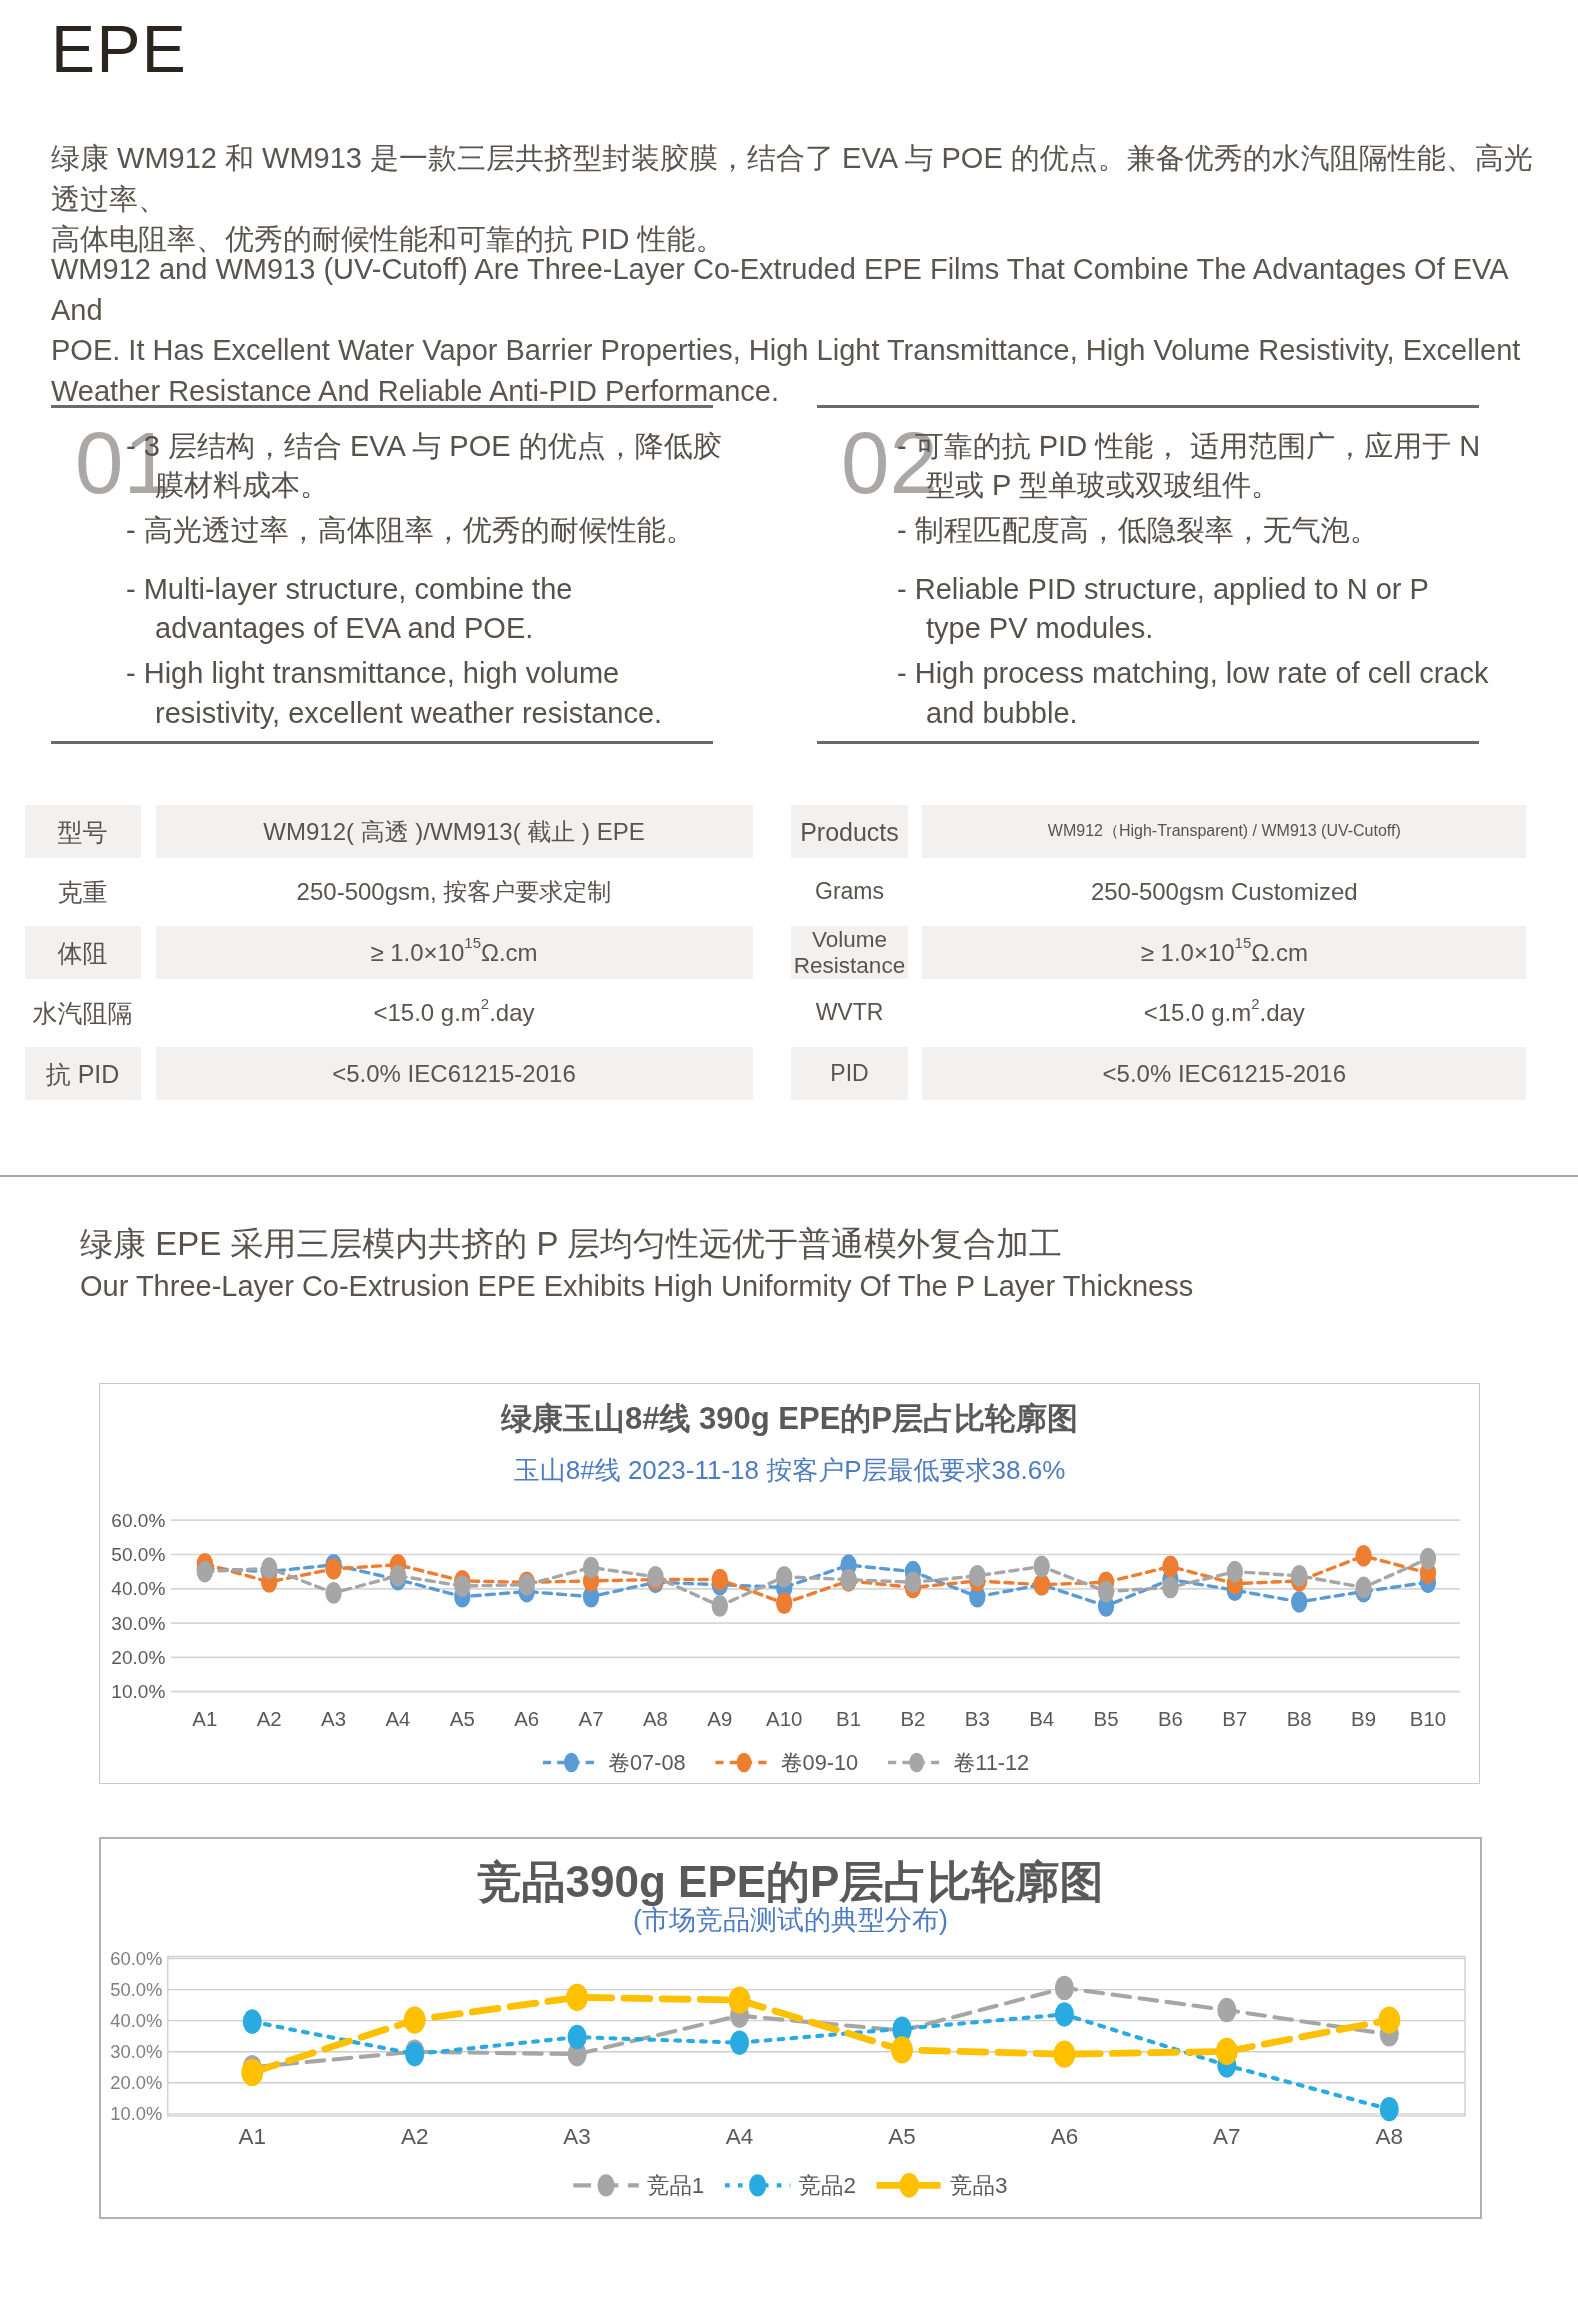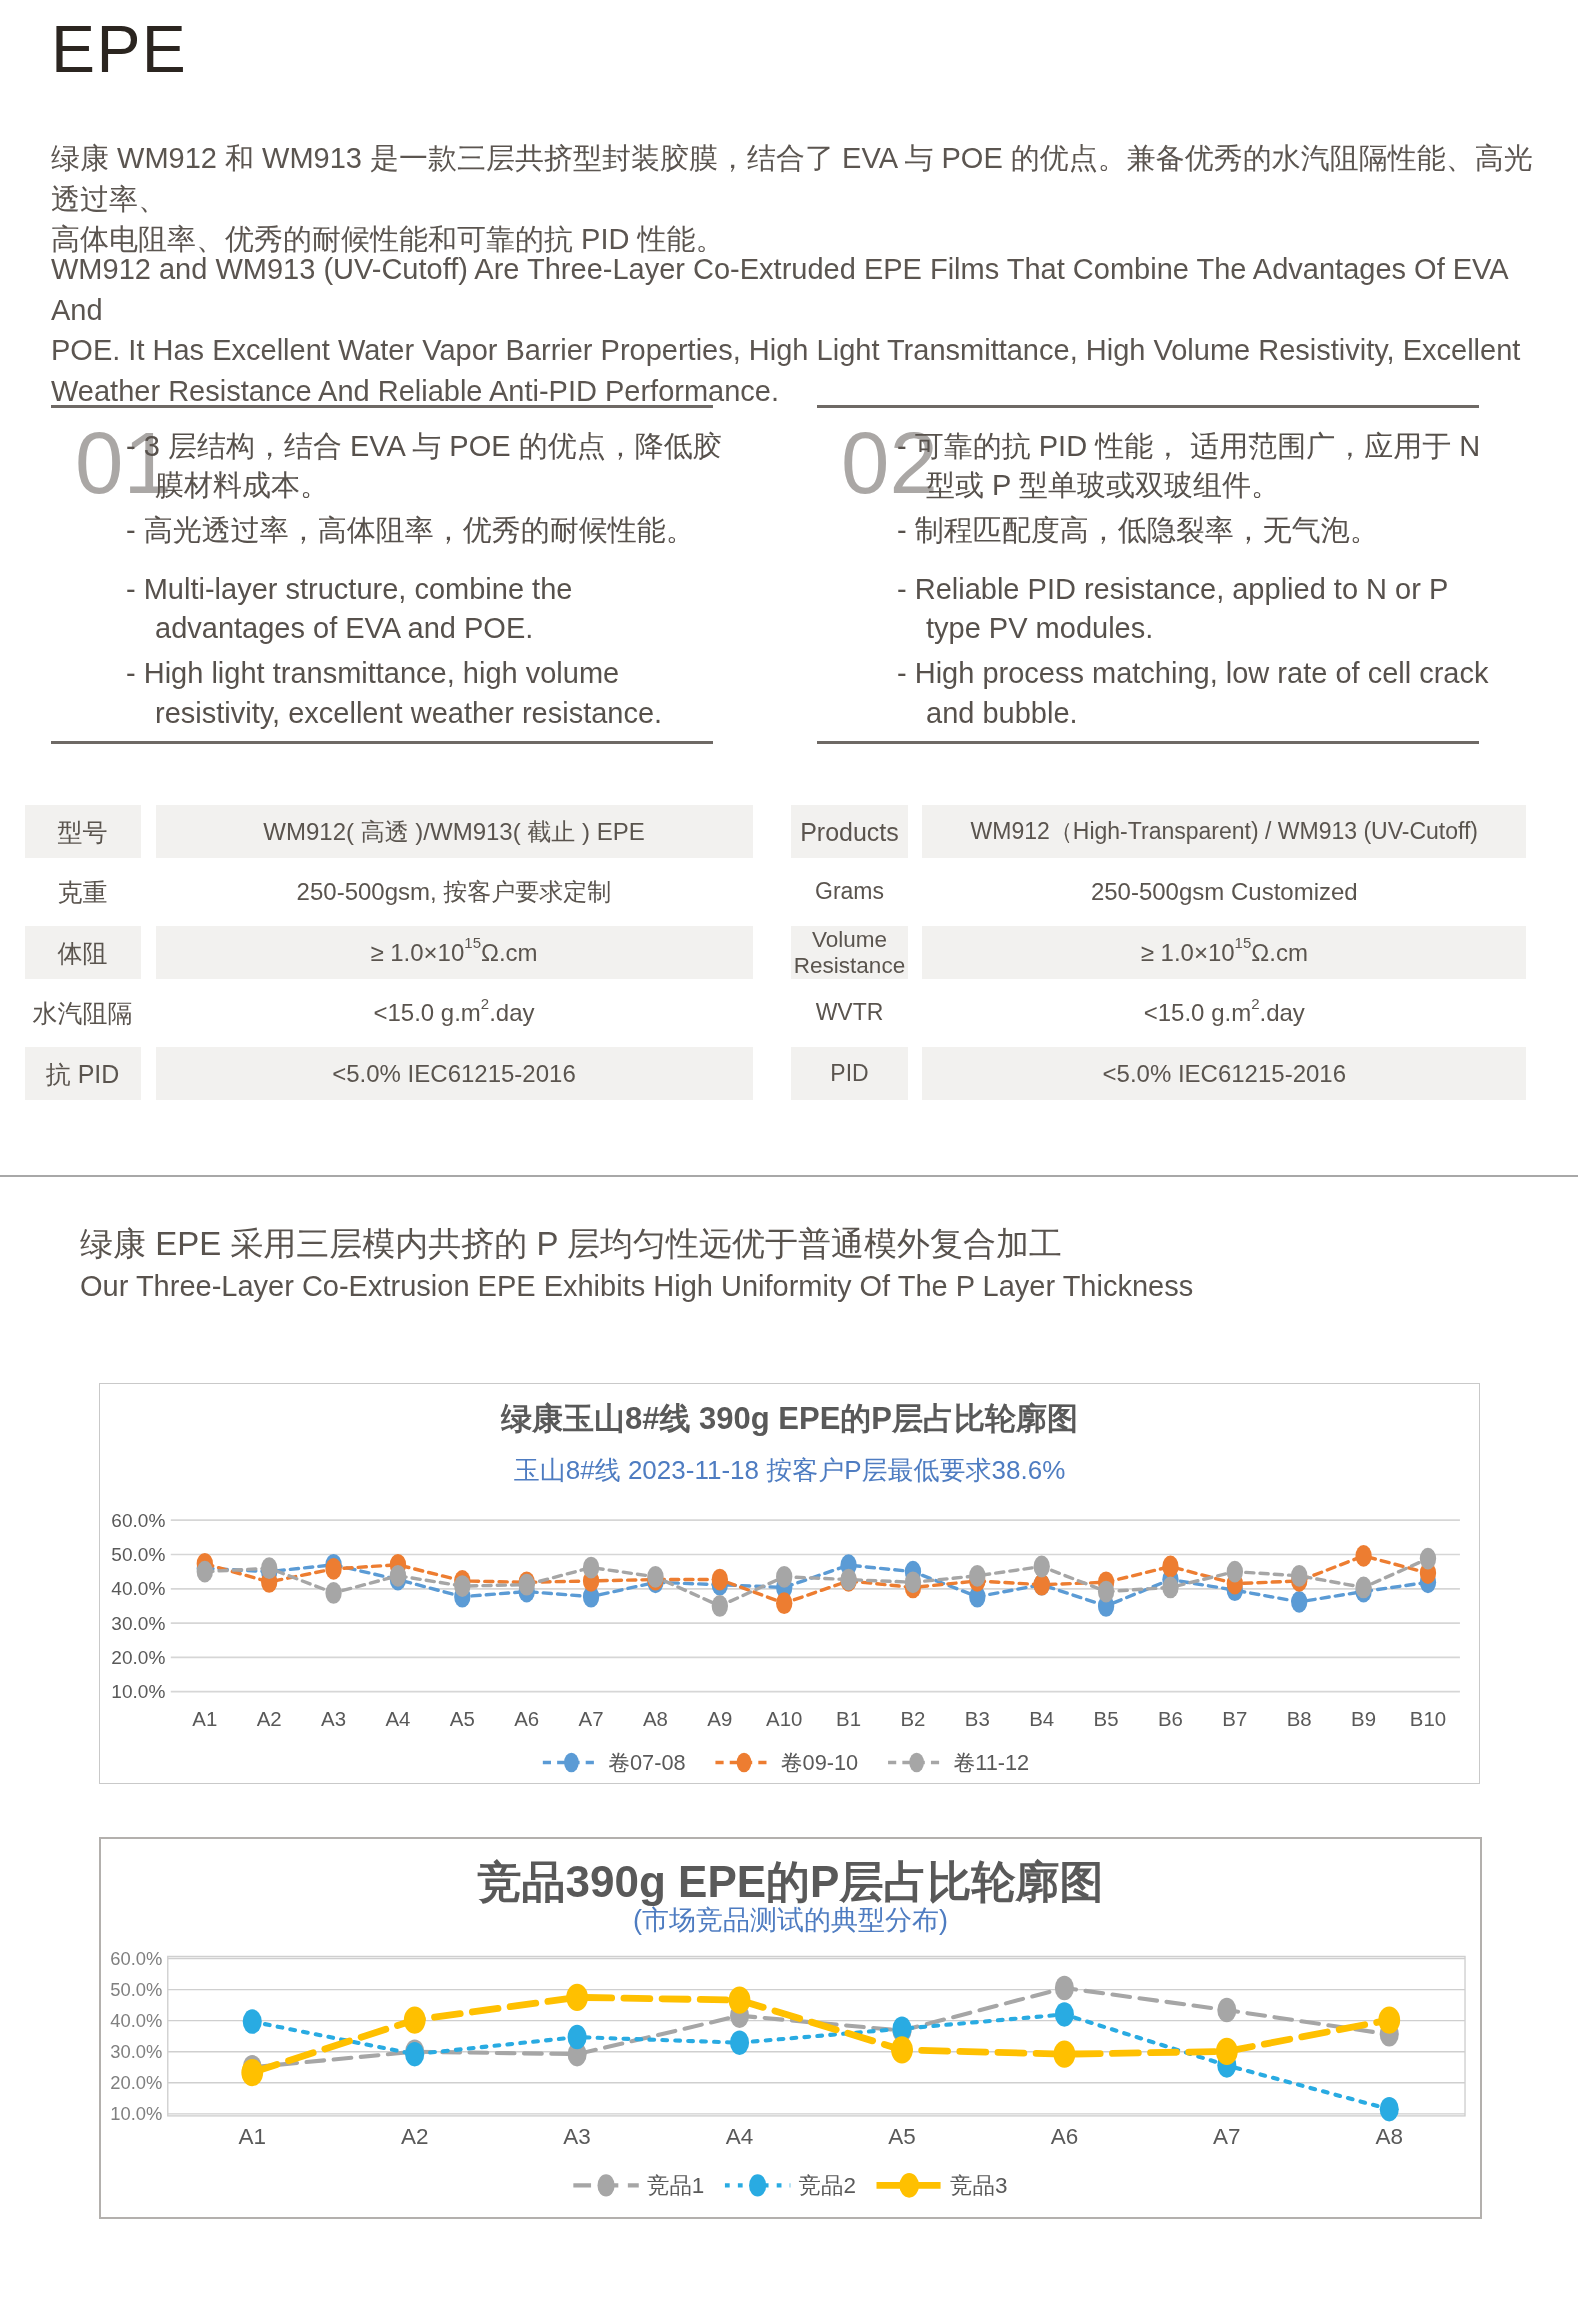--- a/index.html
+++ b/index.html
@@ -77,21 +77,21 @@
 resistivity, excellent weather resistance.</div>
 </div>
 
 <div class="abs bignum" id="num2">02</div>
 <div class="abs bullets" id="zh2">
   <div class="bullet">- 可靠的抗 PID 性能， 适用范围广，应用于 N
 型或 P 型单玻或双玻组件。</div>
   <div class="bullet">- 制程匹配度高，低隐裂率，无气泡。</div>
 </div>
 <div class="abs bullets" id="en2">
-  <div class="bullet">- Reliable PID resistance, applied to N or P
+  <div class="bullet">- Reliable PID structure, applied to N or P
 type PV modules.</div>
   <div class="bullet">- High process matching, low rate of cell crack
 and bubble.</div>
 </div>
 
 <div class="abs rule" id="rule-l-bot"></div>
 <div class="abs rule" id="rule-r-bot"></div>
 
 <div class="spec-table" id="table-left" style="left:24.5px;top:805px;">
   <div class="trow">
@@ -120,21 +120,21 @@
   </div>
   <div class="trow">
     <div class="tlabel shaded">抗 PID</div>
     <div class="tvalue shaded">&lt;5.0% IEC61215-2016</div>
   </div>
 </div>
 
 <div class="spec-table" id="table-right" style="left:791px;top:805px;">
   <div class="trow">
     <div class="tlabel shaded">Products</div>
-    <div class="tvalue shaded" style="font-size:23px;">WM912（High-Transparent) / WM913 (UV-Cutoff)</div>
+    <div class="tvalue shaded" style="font-size:16px;">WM912（High-Transparent) / WM913 (UV-Cutoff)</div>
   </div>
   <div class="trow">
     <div class="tlabel" style="font-size:23px;">Grams</div>
     <div class="tvalue">250-500gsm Customized</div>
   </div>
   <div class="trow">
     <div class="tlabel shaded" style="font-size:22.5px;">Volume Resistance</div>
     <div class="tvalue shaded">
         <span>≥ 1.0×10</span>
         <span class="sup">15</span>

